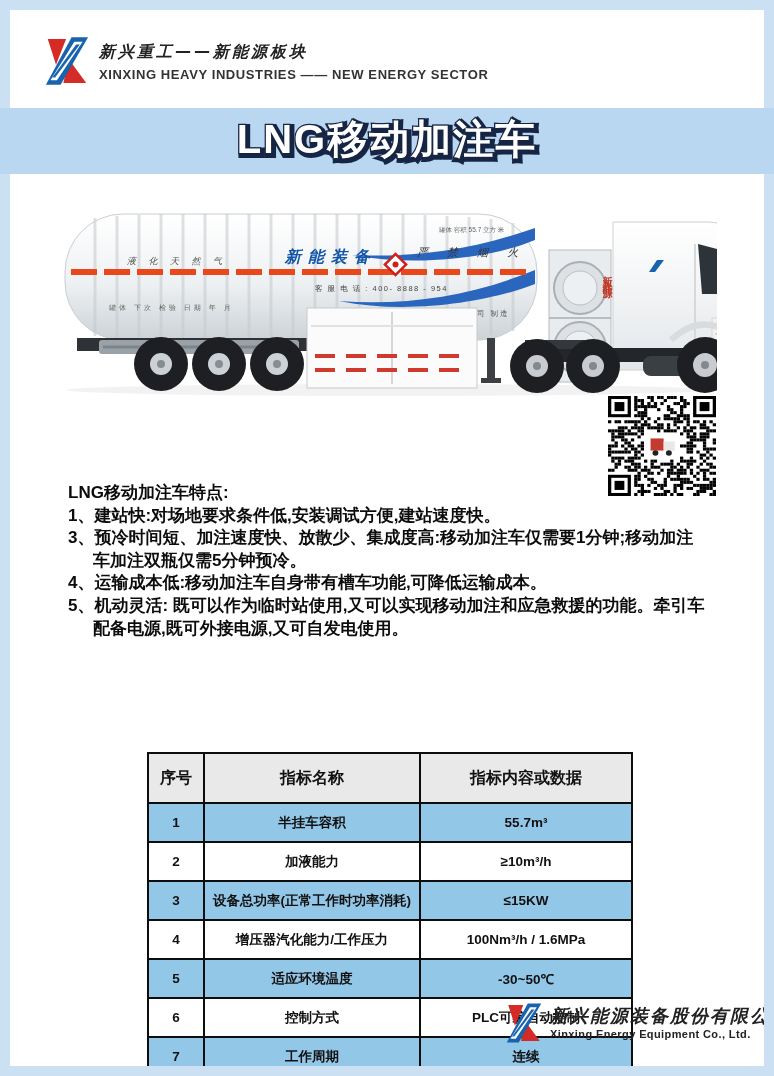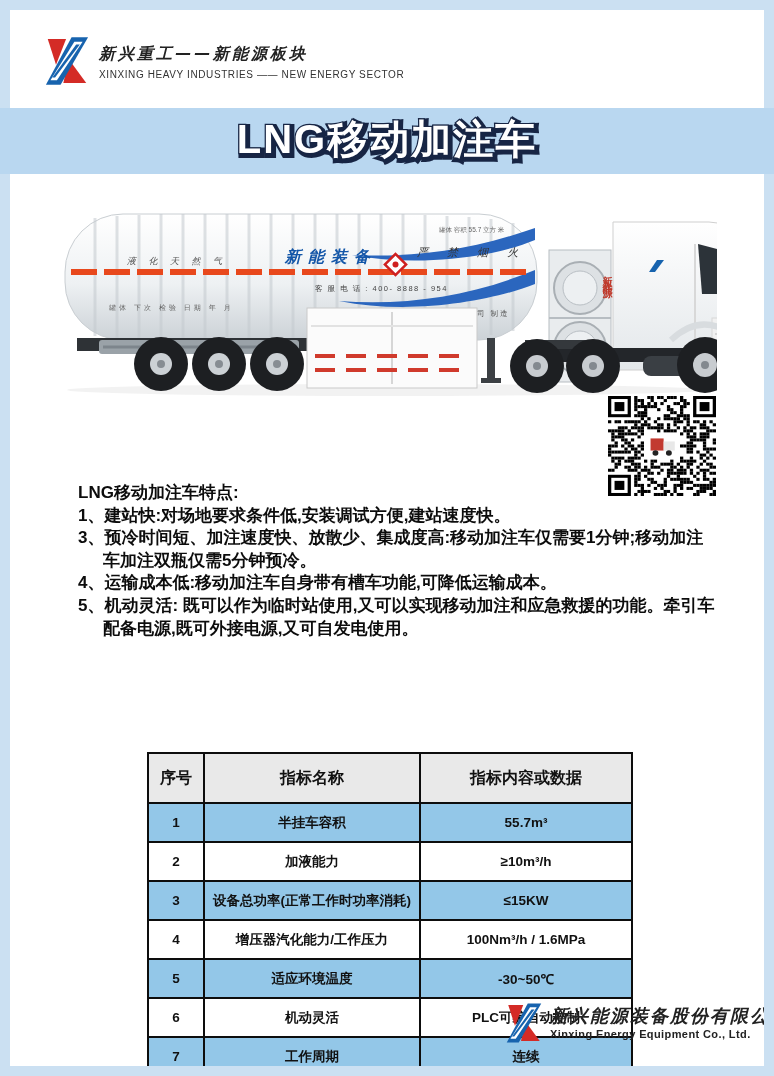--- a/index.html
+++ b/index.html
@@ -11,21 +11,21 @@
   .frame{position:absolute;inset:0;border:10px solid #cbe0f2;pointer-events:none;z-index:40;}
 
   
   .brand{position:absolute;left:45px;top:33px;display:flex;align-items:center;gap:10px;}
   .brand .mark{width:44px;height:56px;}
   .brand-cn{
     font-family:"DejaVu Serif",serif;font-style:italic;font-weight:700;
     font-size:16px;letter-spacing:3px;color:#222;line-height:24px;white-space:nowrap;
   }
   .brand-en{
-    font-size:10px;font-weight:400;letter-spacing:.6px;color:#333;margin-top:3px;white-space:nowrap;text-align:right;
+    font-size:13px;font-weight:700;letter-spacing:.6px;color:#333;margin-top:3px;white-space:nowrap;text-align:right;
   }
 
   
   .banner{position:absolute;left:0;right:0;top:108px;height:66px;background:#b9d7f0;z-index:41;}
   .banner svg{width:100%;height:100%;display:block;}
   .banner text{
     font-family:"Liberation Sans",sans-serif;font-weight:800;font-size:40px;letter-spacing:2px;
   }
 
   
@@ -33,21 +33,21 @@
   .cab-text{
     position:absolute;left:600px;top:268px;writing-mode:vertical-rl;
     color:#c0392b;font-size:10px;font-weight:700;letter-spacing:4px;z-index:5;
   }
 
   
   .qr{position:absolute;left:608px;top:396px;width:108px;height:100px;background:#fff;}
   .qr svg{width:100%;height:100%;display:block;}
 
   
-  .features{position:absolute;left:78px;top:482px;width:638px;
+  .features{position:absolute;left:68px;top:482px;width:638px;
     font-size:17px;font-weight:700;line-height:22.6px;color:#0c0c0c;}
   .features .heading{margin:0 0 0 0;}
   .feature-item{padding-left:25px;text-indent:-25px;}
 
   
   .spec-table{position:absolute;left:147px;top:752px;border-collapse:collapse;table-layout:fixed;}
   .spec-table col.c1{width:56px;}
   .spec-table col.c2{width:216px;}
   .spec-table col.c3{width:212px;}
   .spec-table th,.spec-table td{
@@ -677,21 +677,21 @@
         <td>增压器汽化能力/工作压力</td>
         <td>100Nm³/h  /  1.6MPa</td>
       </tr>
       <tr class="alt">
         <td>5</td>
         <td>适应环境温度</td>
         <td>-30~50℃</td>
       </tr>
       <tr>
         <td>6</td>
-        <td>机动灵活</td>
+        <td>控制方式</td>
         <td>PLC可编自动控制</td>
       </tr>
       <tr class="alt">
         <td>7</td>
         <td>工作周期</td>
         <td>连续</td>
       </tr>
     </tbody>
   </table>
 

